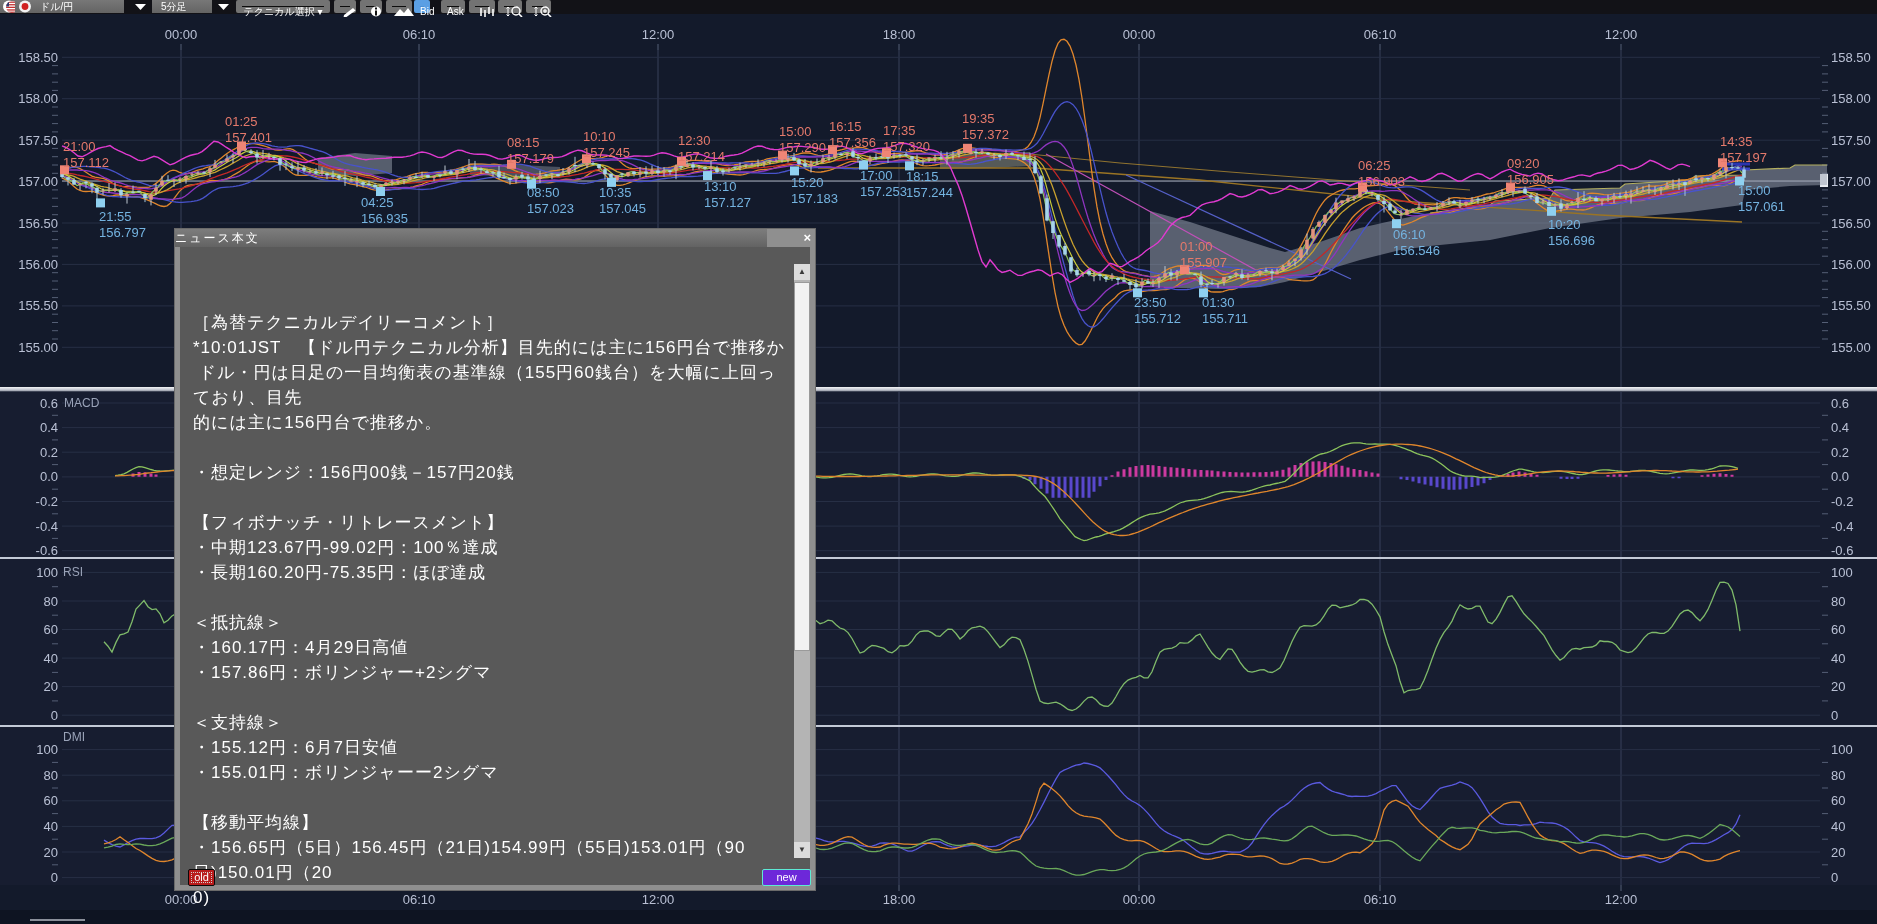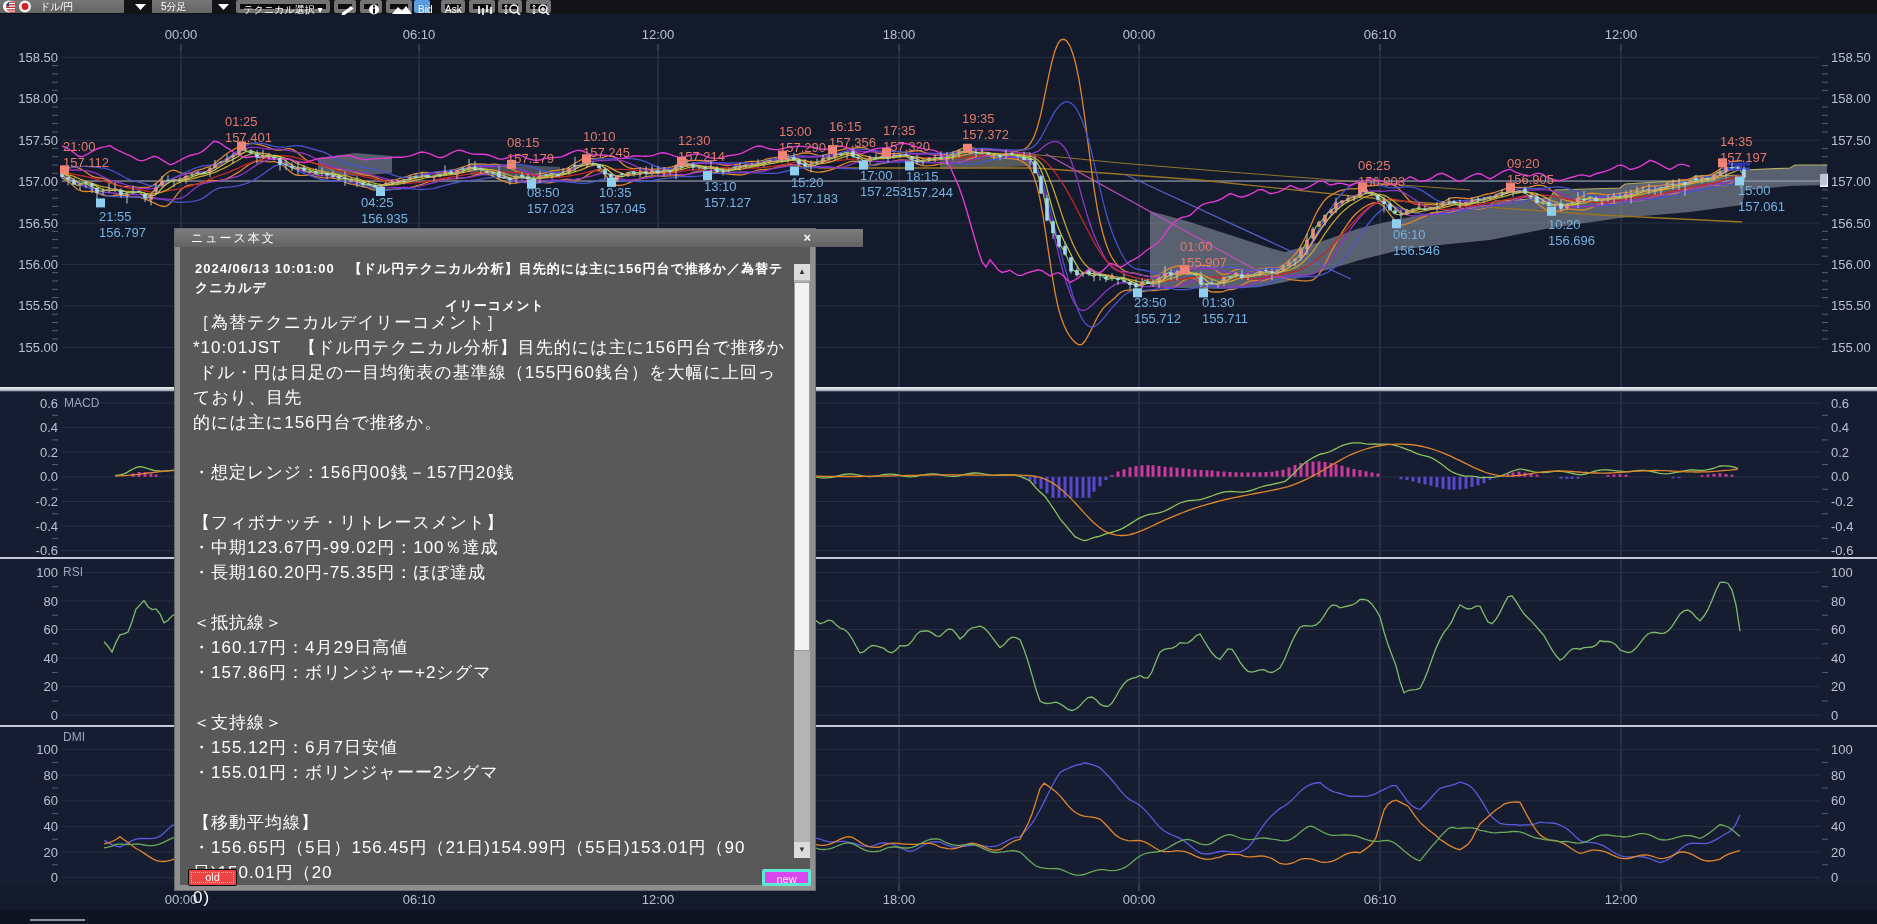--- a/index.html
+++ b/index.html
@@ -1,35 +1,35 @@
 <!DOCTYPE html>
 <html><head><meta charset="utf-8"><title>chart</title><style>
 *{margin:0;padding:0;box-sizing:border-box}
 body{width:1877px;height:924px;overflow:hidden;background:#131a2b;
  font-family:"Liberation Sans",sans-serif;position:relative}
 #toolbar{position:absolute;left:0;top:0;width:1877px;height:14px;background:#121217;z-index:5}
 .sel{position:absolute;top:0;height:13px;background:linear-gradient(#777,#646464);
  color:#fff;font-size:10px;line-height:13px}
-.btn{position:absolute;top:0;height:13px;background:#0d0d0d;border:4px solid #737373;
+.btn{position:absolute;top:0;height:13px;background:#0d0d0d;border:6px solid #737373;
  border-radius:2px;color:#fff;font-size:10px;line-height:11px;text-align:center}
 #dlg{position:absolute;left:175px;top:229px;width:640px;height:661px;background:#8f8f8f;z-index:10;
  box-shadow:0 0 0 1px #6a6a6a}
-#dlgtitle{position:absolute;left:0;top:0;width:688px;height:18px;
- background:linear-gradient(#7d7d7d,#636363);color:#fff;font-size:12px;line-height:18px;padding-left:16px;letter-spacing:2px}
+#dlgtitle{position:absolute;left:0;top:0;width:592px;height:18px;
+ background:linear-gradient(#7d7d7d,#636363);color:#fff;font-size:12px;line-height:18px;padding-left:0;letter-spacing:2px}
 #dlgx{position:absolute;right:4px;top:1px;color:#fff;font-size:13px;font-weight:bold}
 #dlgbody{position:absolute;left:5px;top:18px;width:630px;height:638px;background:#595959;color:#fff}
 #headline{position:absolute;left:15px;top:13px;width:600px;font-size:13px;font-weight:bold;line-height:18.5px;letter-spacing:1px}
 #headline .c{display:block;text-align:center}
 #bodytext{position:absolute;left:13px;top:63px;width:600px;font-size:17px;line-height:25px;white-space:pre-wrap;letter-spacing:1px}
 #sbar{position:absolute;left:614px;top:17px;width:16px;height:594px;background:#b4b4b4}
 #sup,#sdn{position:absolute;left:0;width:16px;height:16px;background:#dcdcdc;color:#3a3a3a;
  font-size:8px;text-align:center;line-height:16px}
 #sup{top:0}#sdn{top:578px}
 #sthumb{position:absolute;left:0;top:18px;width:16px;height:369px;background:#f2f2f2;border:1px solid #9a9a9a}
-.dbtn{position:absolute;bottom:4px;height:17px;background:#d946ef;border:3px solid #5eead4;
+.dbtn{position:absolute;bottom:4px;height:17px;background:#6d28d9;border:1px solid #5eead4;
  border-radius:2px;color:#fff;font-size:11px;line-height:15px;text-align:center}
 </style></head>
 <body>
 <svg width="1877" height="924" viewBox="0 0 1877 924" style="position:absolute;left:0;top:0">
     <defs>
       <linearGradient id="sep" x1="0" y1="0" x2="0" y2="1">
         <stop offset="0" stop-color="#f2f3f5"></stop>
         <stop offset="0.55" stop-color="#c7cbd4"></stop>
         <stop offset="1" stop-color="#8a8f9c"></stop>
       </linearGradient>
@@ -463,21 +463,20 @@
         <line x1="16" y1="8" x2="19" y2="11" stroke="#fff" stroke-width="1.6"></line>
         <line x1="11" y1="5" x2="15" y2="5" stroke="#fff" stroke-width="1.2"></line>
         <line x1="13" y1="3" x2="13" y2="7" stroke="#fff" stroke-width="1.2"></line>
         <path d="M4 1 L4 10 M2.5 2.5 L4 1 L5.5 2.5 M2.5 8.5 L4 10 L5.5 8.5" stroke="#fff" stroke-width="1" fill="none"></path>
       </svg></div>
 </div>
 <div id="dlg">
     <div id="dlgtitle">ニュース本文</div>
     <div id="dlgx">×</div>
     <div id="dlgbody">
-      <div id="headline">2024/06/13 10:01:00　【ドル円テクニカル分析】目先的には主に156円台で推移か／為替テクニカルデ<span class="c">イリーコメント</span></div>
       <div id="bodytext">［為替テクニカルデイリーコメント］
 *10:01JST　【ドル円テクニカル分析】目先的には主に156円台で推移か
  ドル・円は日足の一目均衡表の基準線（155円60銭台）を大幅に上回っており、目先
 的には主に156円台で推移か。
 
 ・想定レンジ：156円00銭－157円20銭
 
 【フィボナッチ・リトレースメント】
 ・中期123.67円-99.02円：100％達成
 ・長期160.20円-75.35円：ほぼ達成
@@ -499,14 +498,14 @@
 ・遅行線156.72円
 
 【ボリンジャー】(+2σ)157.77円(-2σ)155.12円（ミッド)156.45円
 《MK》</div>
       <div id="sbar">
         <div id="sup">▲</div>
         <div id="sthumb"></div>
         <div id="sdn">▼</div>
       </div>
     </div>
-    <div class="dbtn" style="left:13px;width:49px;border:1px solid #0a0a0a;background:#ef4444"><span style="position:absolute;left:2px;top:2px;right:2px;bottom:2px;border:1px dotted #cfcfcf"></span>old</div>
+    <div class="dbtn" style="left:13px;width:27px;border:1px solid #0a0a0a;background:#b91c1c"><span style="position:absolute;left:2px;top:2px;right:2px;bottom:2px;border:1px dotted #cfcfcf"></span>old</div>
     <div class="dbtn" style="right:4px;width:49px">new</div>
   </div>
 </body></html>

